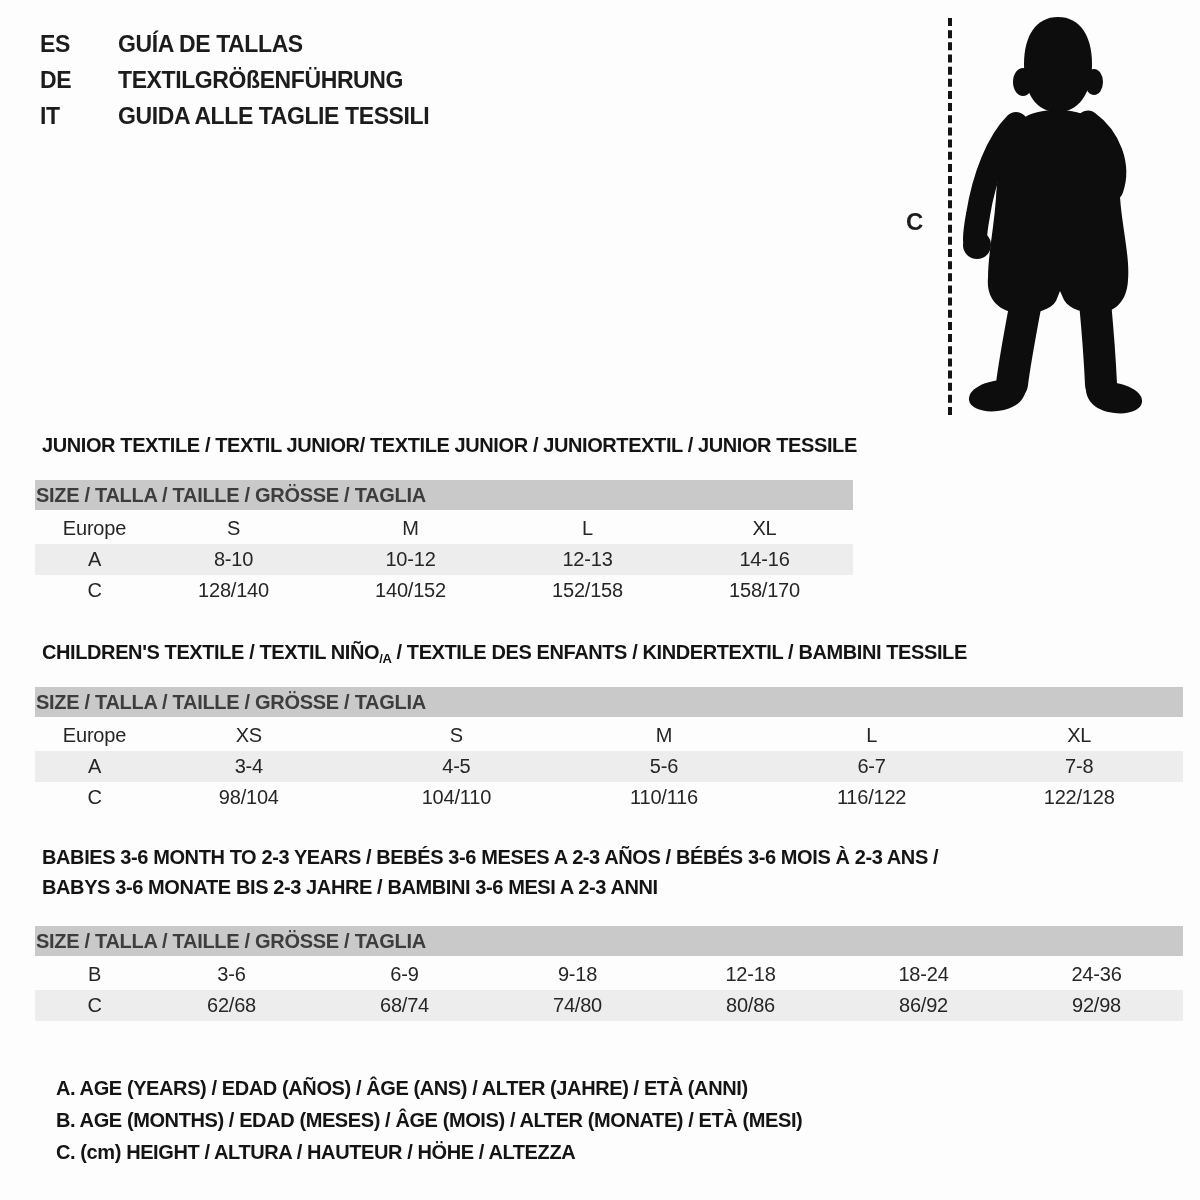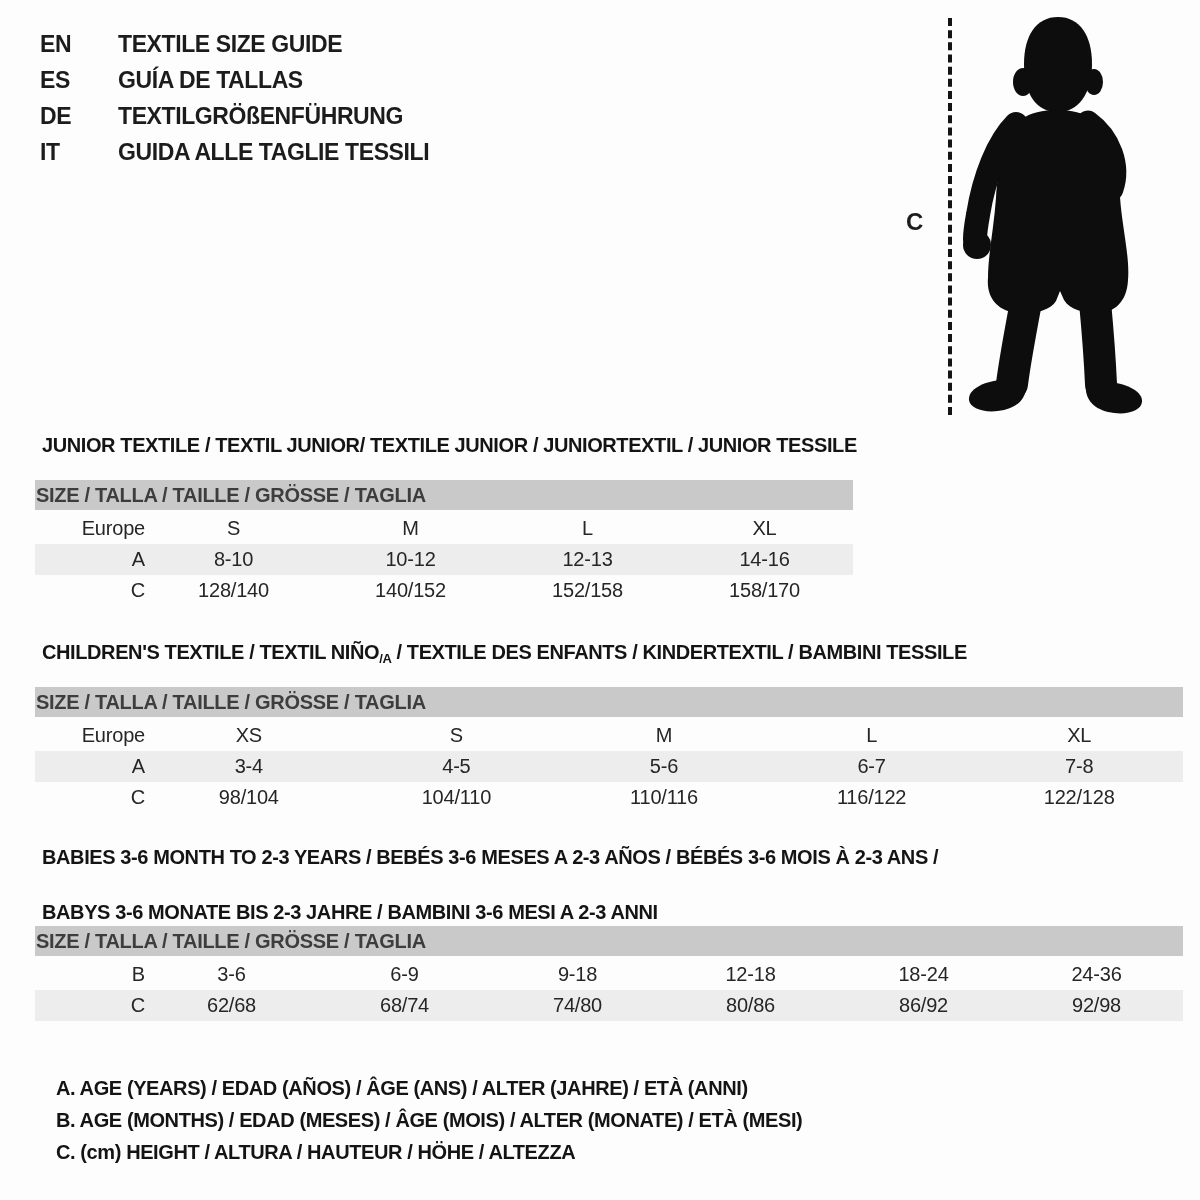--- a/index.html
+++ b/index.html
@@ -39,41 +39,37 @@
   .band {
     height:30px; line-height:30px; background:#c9c9c9;
     padding-left:1px; font-size:20px; font-weight:700; color:#3d3d3d;
     letter-spacing:-0.3px; margin-bottom:3px;
   }
   .t-row { display:grid; height:31px; line-height:31px; font-size:20px; color:#262626; }
   .cols-4 { grid-template-columns:110px repeat(4,1fr); }
   .cols-5 { grid-template-columns:110px repeat(5,1fr); }
   .cols-6 { grid-template-columns:110px repeat(6,1fr); }
   .t-row.alt { background:#ededed; }
-  .t-label { padding-left:9px; text-align:right; }
+  .t-label { padding-left:9px; text-align:center; }
   .t-cell { text-align:center; }
 
   
   .legend { position:absolute; left:56px; top:1072px; }
   .legend-line {
     height:32px; line-height:32px;
     font-size:20px; font-weight:700; letter-spacing:-0.4px; color:#141414;
     white-space:nowrap;
   }
 </style>
 </head>
 <body>
 
 <div class="page">
 
   <div class="lang-list">
-    <div class="lang-row">
-      <span class="lang-code">EN</span>
-      <span class="lang-title">TEXTILE SIZE GUIDE</span>
-    </div>
     <div class="lang-row">
       <span class="lang-code">ES</span>
       <span class="lang-title">GUÍA DE TALLAS</span>
     </div>
     <div class="lang-row">
       <span class="lang-code">DE</span>
       <span class="lang-title">TEXTILGRÖßENFÜHRUNG</span>
     </div>
     <div class="lang-row">
       <span class="lang-code">IT</span>
@@ -168,21 +164,21 @@
       <span class="t-label">C</span>
       <span class="t-cell">98/104</span>
       <span class="t-cell">104/110</span>
       <span class="t-cell">110/116</span>
       <span class="t-cell">116/122</span>
       <span class="t-cell">122/128</span>
     </div>
   </div>
 
   <div class="section-title" style="top:846px;">BABIES 3-6 MONTH TO 2-3 YEARS / BEBÉS 3-6 MESES A 2-3 AÑOS / BÉBÉS 3-6 MOIS À 2-3 ANS /</div>
-  <div class="section-title" style="top:876px;margin-top:25px;">BABYS 3-6 MONATE BIS 2-3 JAHRE / BAMBINI 3-6 MESI A 2-3 ANNI</div>
+  <div class="section-title" style="top:876px;">BABYS 3-6 MONATE BIS 2-3 JAHRE / BAMBINI 3-6 MESI A 2-3 ANNI</div>
   <div class="size-table" style="top:926px; width:1148px;">
     <div class="band">SIZE / TALLA / TAILLE / GRÖSSE / TAGLIA</div>
     <div class="t-row cols-6">
       <span class="t-label">B</span>
       <span class="t-cell">3-6</span>
       <span class="t-cell">6-9</span>
       <span class="t-cell">9-18</span>
       <span class="t-cell">12-18</span>
       <span class="t-cell">18-24</span>
       <span class="t-cell">24-36</span>

